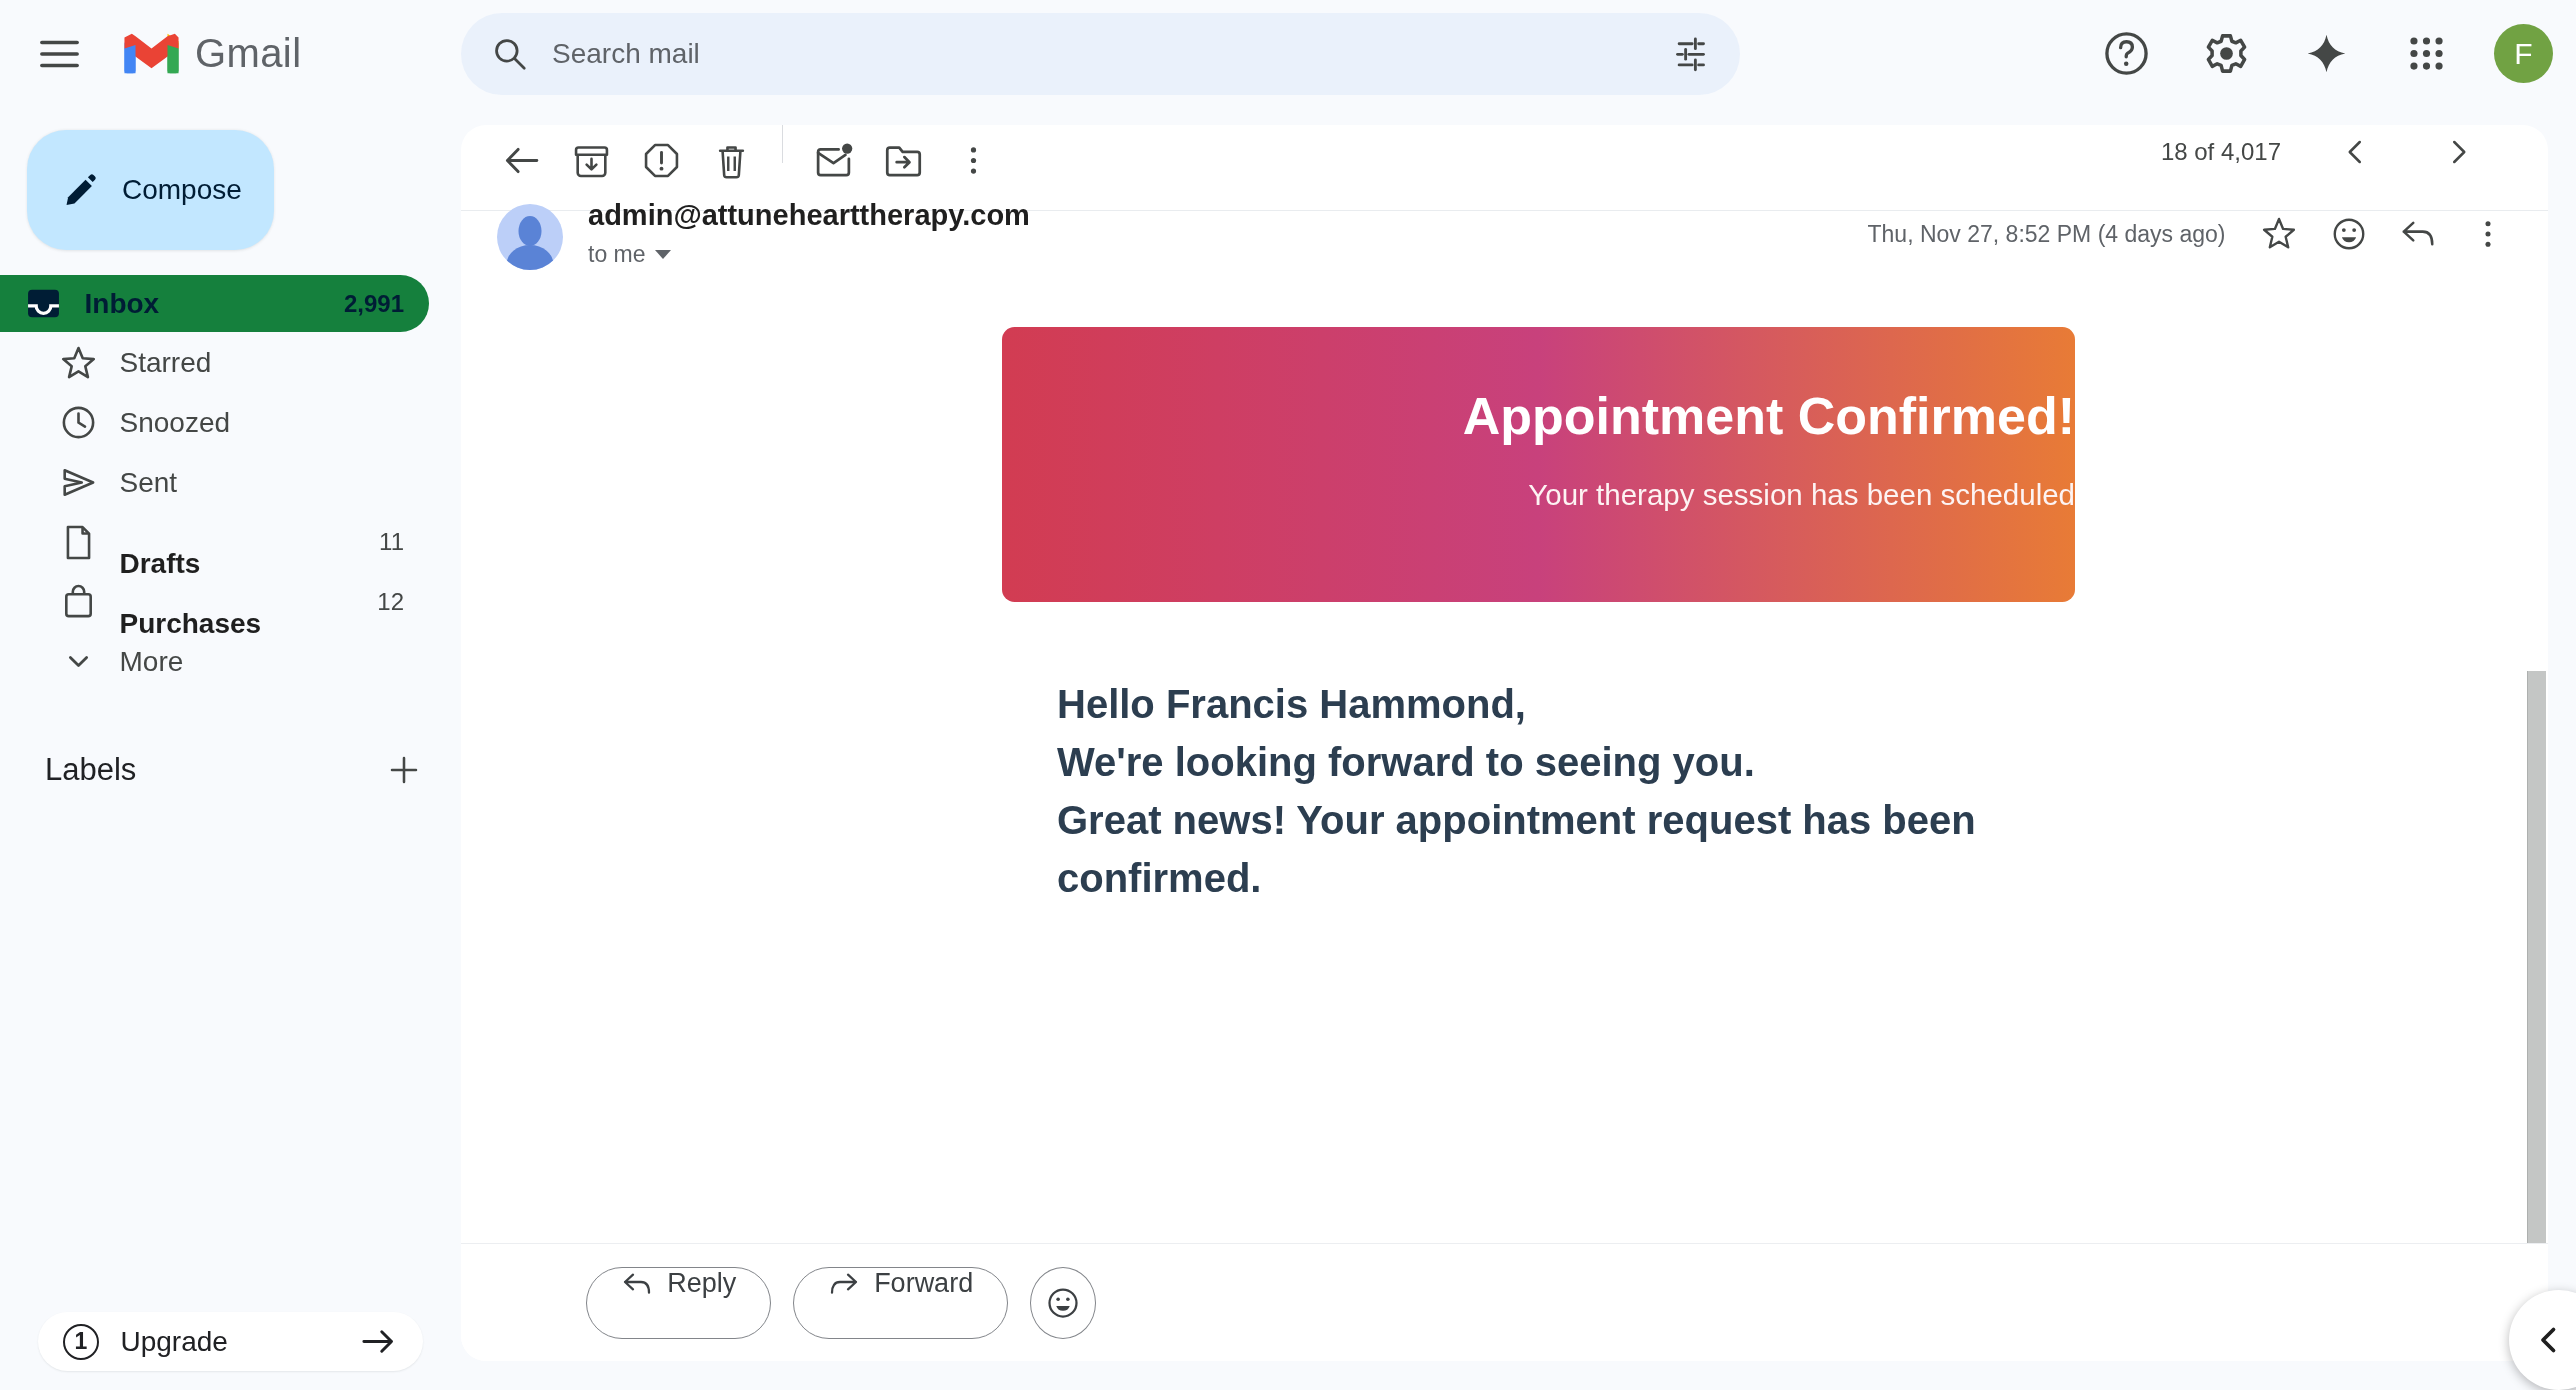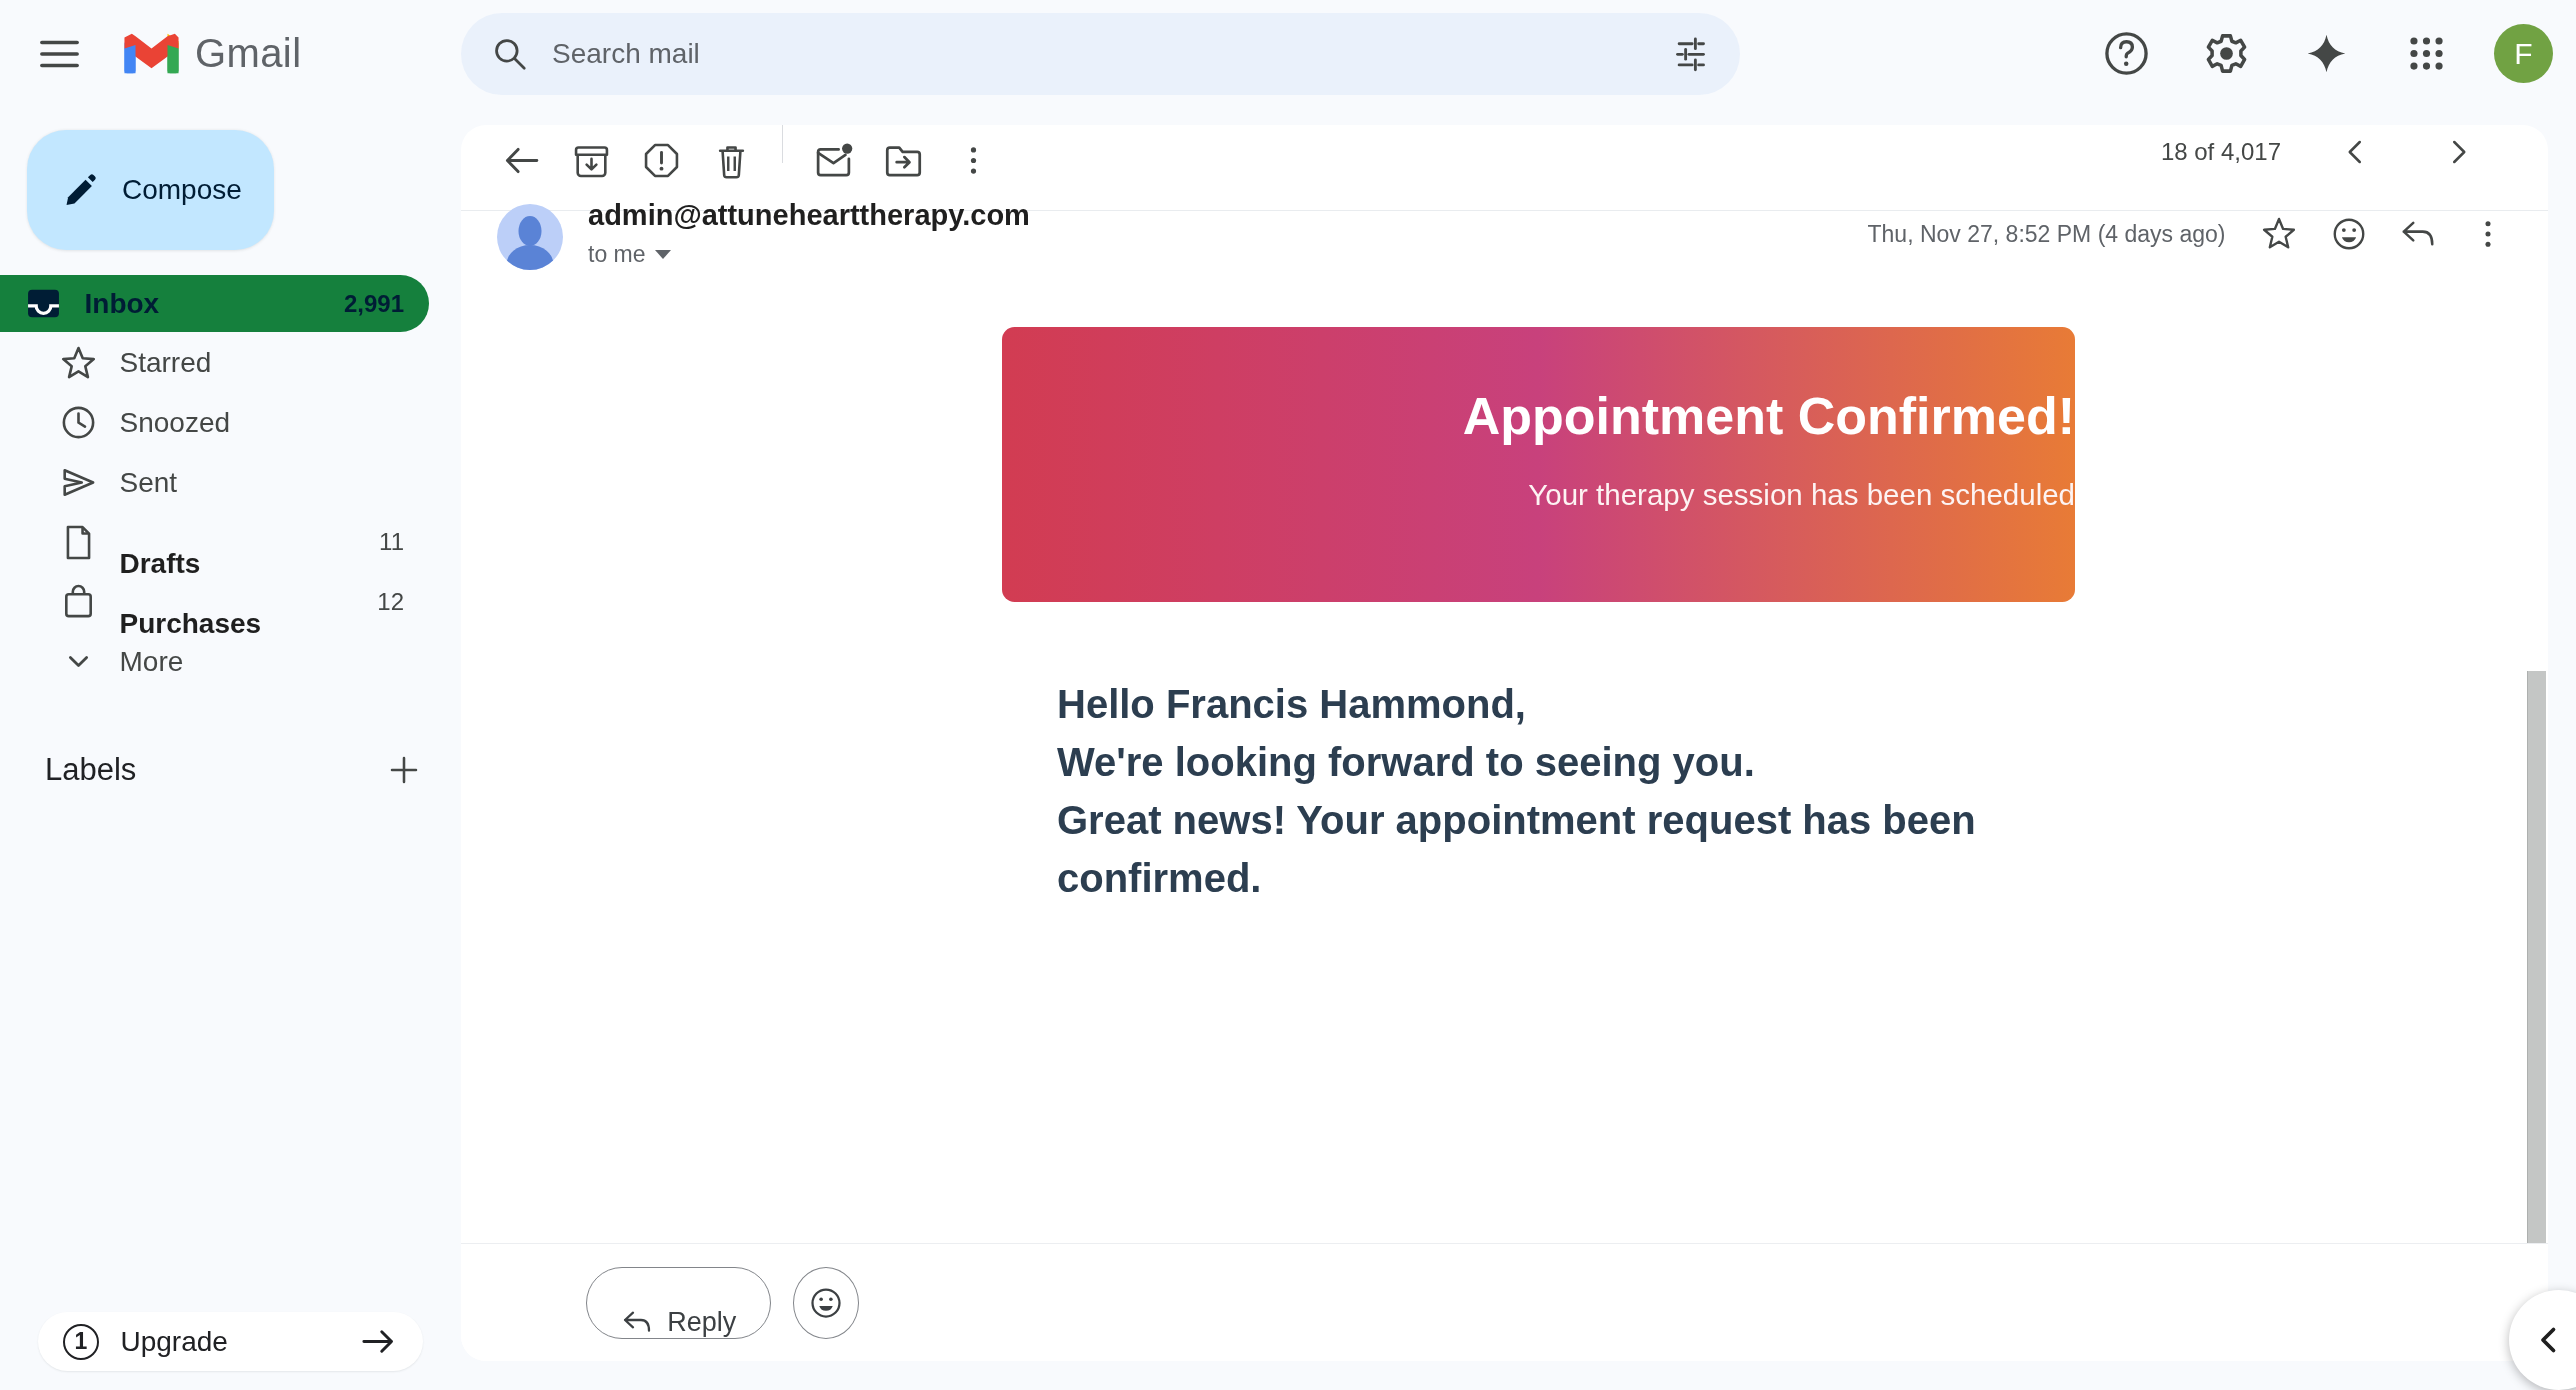--- a/index.html
+++ b/index.html
@@ -102,21 +102,21 @@
     margin:58px 0 0 58px; width:959px; height:331px; border:2.7px dashed #5ba371; border-radius:16px;
     background:linear-gradient(150deg,#d2efd7 0%,#a9e2b9 100%); text-align:center; padding-top:64px;
   }
   .details-heading { font-size:36px; font-weight:bold; color:#2d5a3f; }
   .details-datetime { margin-top:57px; font-size:47px; font-weight:bold; color:#2a5c44; }
   .details-with { margin-top:47px; font-size:29.5px; color:#2c3e50; }
 
   .mail-actions { position:absolute; left:0; bottom:0; width:100%; height:118px; border-top:0.9px solid #eceef1; background:#ffffff; display:flex; align-items:center; padding-left:125px; gap:21.5px; }
   .act-btn {
     height:72px; border:1.8px solid #82858a; border-radius:36px; background:#ffffff;
-    display:flex; align-items:flex-end; justify-content:center; gap:14.3px; padding:0 34px;
+    display:flex; align-items:flex-start; justify-content:center; gap:14.3px; padding:0 34px;
     font-size:27px; color:#3c4043; cursor:pointer; font-family:inherit;
   }
   .emoji-btn { width:66px; height:72px; border:1.8px solid #82858a; border-radius:50%; background:#ffffff; display:flex; align-items:center; justify-content:center; cursor:pointer; }
 
   .scroll-thumb { position:absolute; right:1.8px; top:344px; width:19.7px; height:707px; background:#c4c6c5; border-left:0.9px solid #adb0af; }
 
   .panel-toggle {
     position:absolute; left:2509px; top:1290px; width:100px; height:100px; border-radius:50%;
     background:#ffffff; box-shadow:0 2.7px 10.7px rgba(0,0,0,.28);
     display:flex; align-items:center; justify-content:flex-start; padding-left:21.5px; cursor:pointer;
@@ -413,20 +413,26 @@
     <div class="scroll-thumb"></div>
   </div>
 
   <div class="mail-actions">
     <button class="act-btn">
       <svg width="32" height="32" viewBox="0 0 48 48">
         <path d="M18 10 L6 21 l12 11 M6 21 h24 c8 0 12 6 12 16" fill="none" stroke="#3c4043" stroke-width="3.4" stroke-linecap="round" stroke-linejoin="round"></path>
       </svg>
       <span>Reply</span>
     </button>
+    <button class="act-btn">
+      <svg width="32" height="32" viewBox="0 0 48 48">
+        <path d="M30 10 L42 21 l-12 11 M42 21 H18 c-8 0 -12 6 -12 16" fill="none" stroke="#3c4043" stroke-width="3.4" stroke-linecap="round" stroke-linejoin="round"></path>
+      </svg>
+      <span>Forward</span>
+    </button>
     <button class="emoji-btn">
       <svg width="36" height="36" viewBox="0 0 48 48">
         <circle cx="24" cy="24" r="18" fill="none" stroke="#3c4043" stroke-width="3"></circle>
         <circle cx="17.5" cy="19" r="2.4" fill="#3c4043"></circle>
           <circle cx="30.5" cy="19" r="2.4" fill="#3c4043"></circle>
         <path d="M15 28 a9.5 9.5 0 0 0 18 0 Z" fill="#3c4043"></path>
       </svg>
     </button>
   </div>
 </div>

